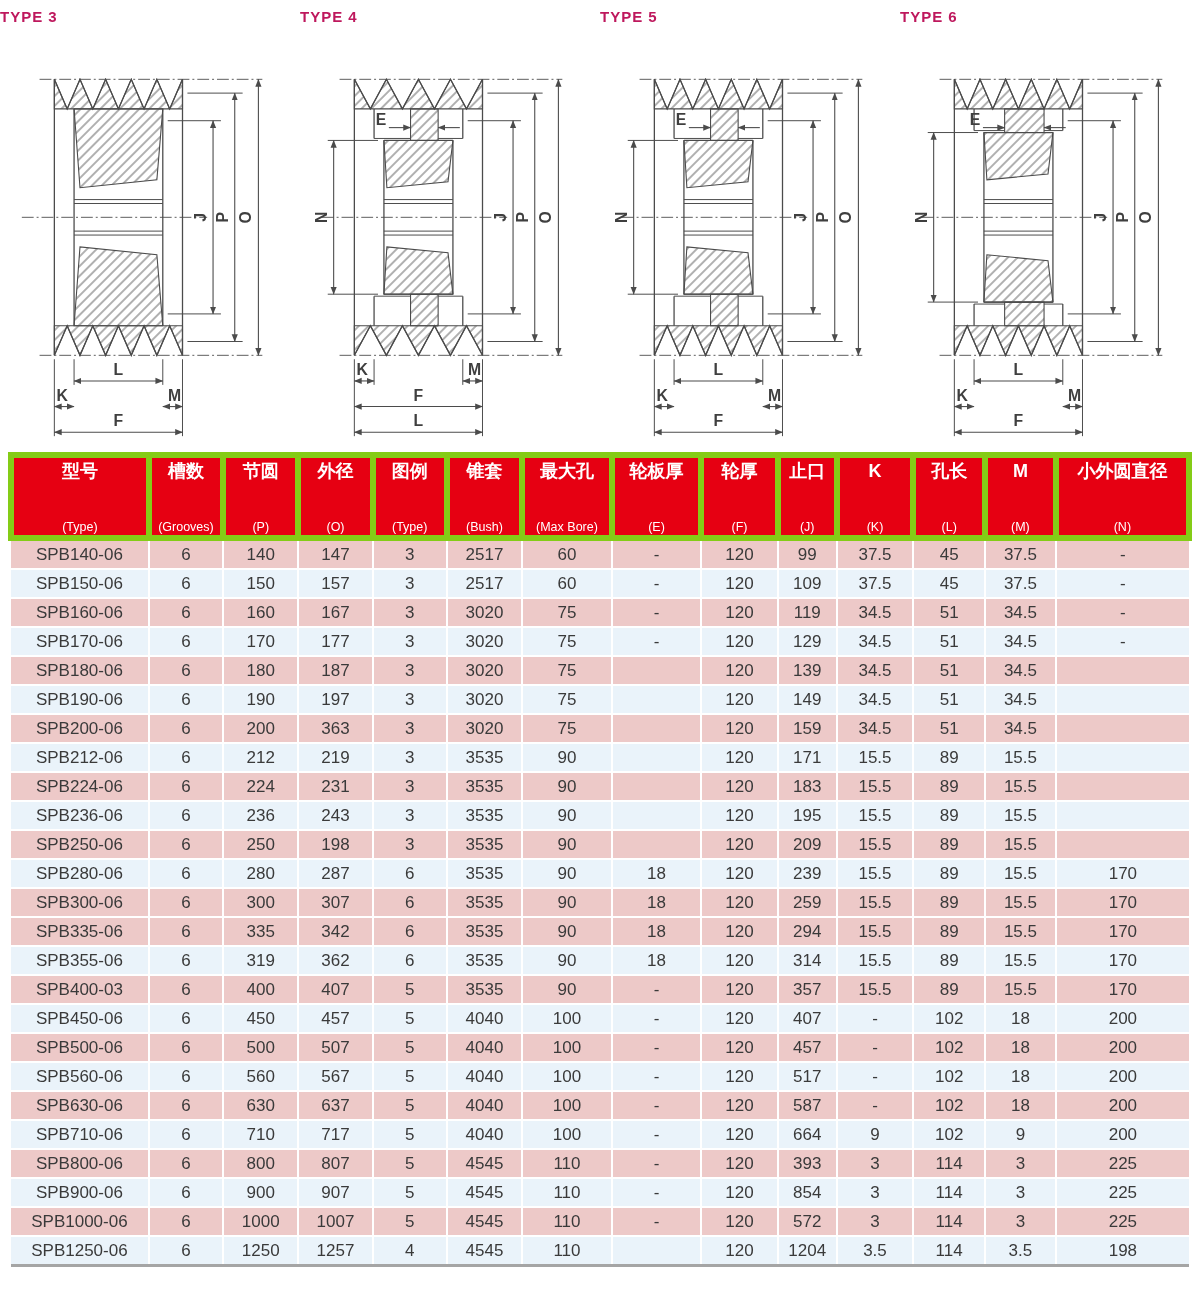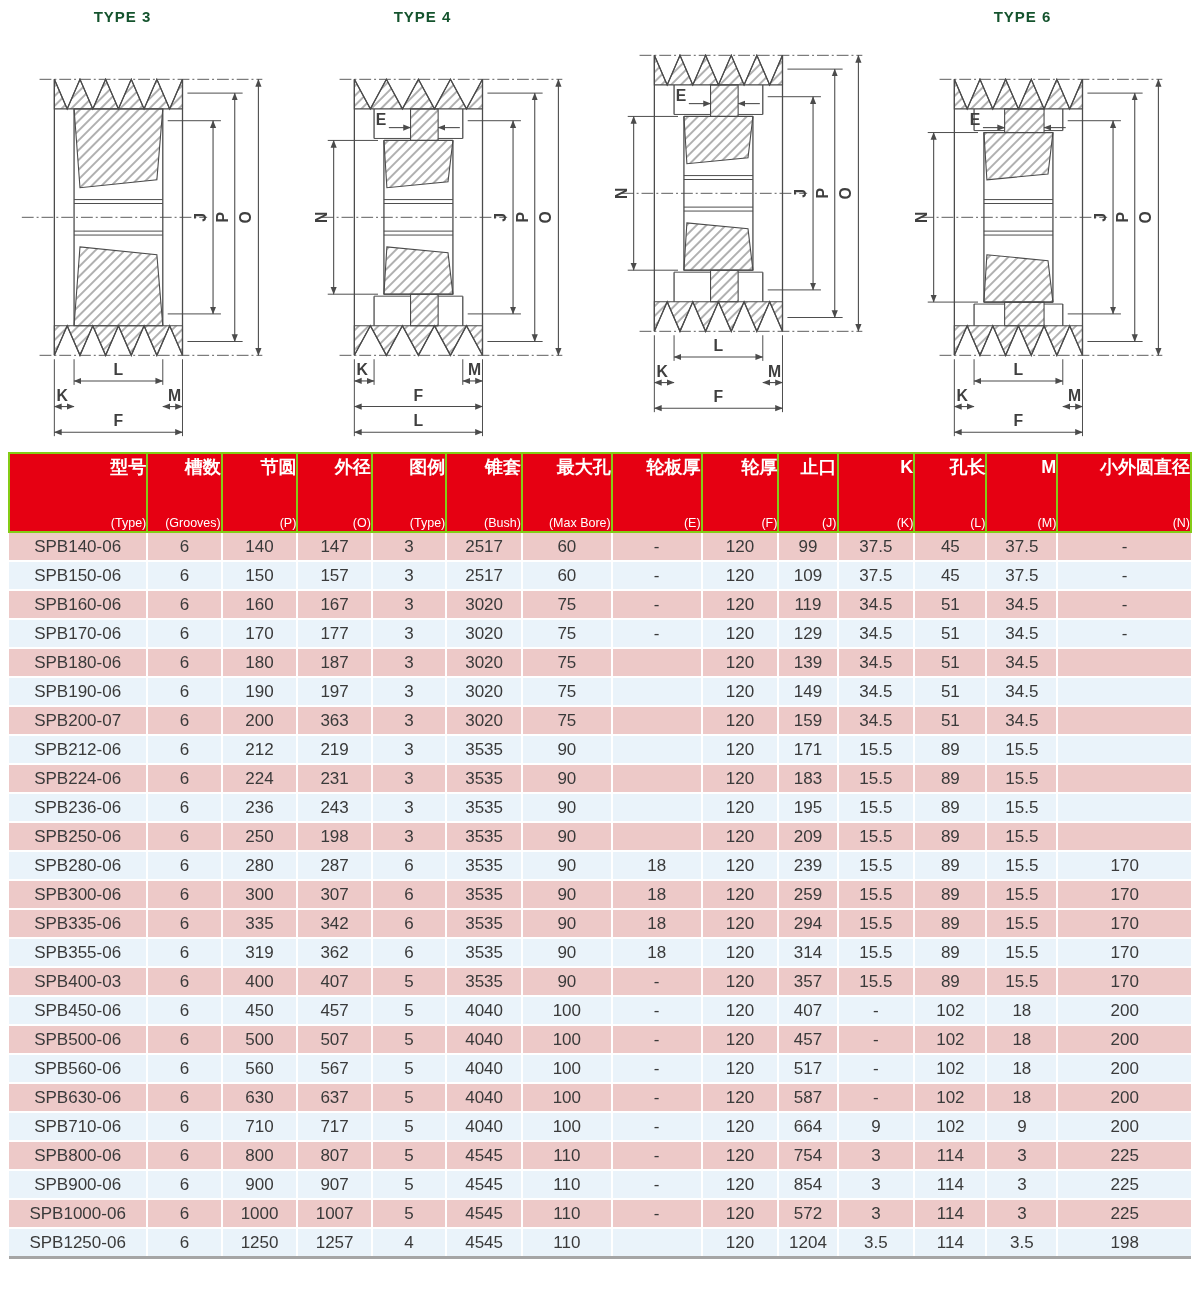--- a/index.html
+++ b/index.html
@@ -6,36 +6,36 @@
     --red:#e60012; --pink:#edc9c8; --blue:#eaf3fa; --line:#4b4b4b; --txt:#3a3a3a;
   }
   *{box-sizing:border-box}
   html,body{margin:0;padding:0;background:#fff;}
   body{width:1200px;font-family:"Liberation Sans",sans-serif;}
   .page{width:1200px;height:1304px;overflow:hidden;background:#fff;}
 
   
   .diagrams{display:flex;height:450px;padding-top:8px;}
   .diagram{width:300px;margin:0;padding:0;}
-  .diagram-title{height:24px;font-size:15px;font-weight:bold;color:#14532d;
-    letter-spacing:1px;text-align:center;padding-right:55px;}
+  .diagram-title{height:24px;font-size:15px;font-weight:bold;color:#be185d;
+    letter-spacing:1px;text-align:left;padding-right:55px;}
   .svg-slot{width:300px;height:420px;}
   svg.drawing{display:block;}
   .ol{stroke:var(--line);stroke-width:1.3;fill:none;stroke-linejoin:miter;}
   .thin{stroke:var(--line);stroke-width:1;fill:none;}
   .dim{stroke:var(--line);stroke-width:1.1;fill:none;}
   .cl{stroke:var(--line);stroke-width:0.9;fill:none;stroke-dasharray:12 3 2 3;}
   .hpoly{stroke:var(--line);stroke-width:1.1;}
   .dlabel{font-family:"Liberation Sans",sans-serif;font-size:16px;font-weight:600;fill:#3f3f3f;}
 
   
   .spec-table{border-collapse:collapse;table-layout:fixed;width:1184px;margin:2px 8px 0;
     border-bottom:3px solid #a5a5a5;}
-  .spec-table th{background:var(--red);border:2px solid #84cc16;height:66px;vertical-align:middle;
-    padding:0;text-align:right;}
+  .spec-table th{background:var(--red);border:6px solid #84cc16;height:66px;vertical-align:middle;
+    padding:0;}
   .spec-table th .zh{display:block;font-size:18px;font-weight:700;color:#fff;line-height:24px;margin-top:1px;}
   .spec-table th .en{display:block;font-size:12.5px;font-weight:400;color:#fff;line-height:16px;margin-top:36px;}
   .spec-table td{border-right:2px solid #fff;border-bottom:2px solid #fff;height:27px;
     line-height:27px;font-size:17px;color:var(--txt);text-align:center;padding:0;
     white-space:nowrap;overflow:hidden;}
   .spec-table td:last-child{border-right:0;}
   .spec-table tr.pink td{background:var(--pink);}
   .spec-table tr.blue td{background:var(--blue);}
 </style>
 </head>
@@ -165,20 +165,21 @@
             <line x1="165" y1="354" x2="185" y2="354" class="dim" marker-start="url(#ar1)" marker-end="url(#ar1)"></line>
             <text x="177" y="348" class="dlabel" text-anchor="middle">M</text>
             <line x1="55" y1="380" x2="185" y2="380" class="dim" marker-start="url(#ar1)" marker-end="url(#ar1)"></line>
             <text x="120" y="374" class="dlabel" text-anchor="middle">F</text>
             <line x1="55" y1="406" x2="185" y2="406" class="dim" marker-start="url(#ar1)" marker-end="url(#ar1)"></line>
             <text x="120" y="400" class="dlabel" text-anchor="middle">L</text>
           </svg>
         </div>
     </figure>
     <figure class="diagram">
+      <figcaption class="diagram-title">TYPE 5</figcaption>
       <div class="svg-slot">
           <svg viewBox="0 0 300 420" width="296" height="414" class="drawing">
             <defs>
               <pattern id="h2" width="7" height="7" patternUnits="userSpaceOnUse" patternTransform="rotate(45)">
                 <line x1="1" y1="0" x2="1" y2="7" stroke="#616161" stroke-width="1"></line>
               </pattern>
               <marker id="ar2" viewBox="0 0 10 10" refX="9" refY="5" markerWidth="7.5" markerHeight="7.5" orient="auto-start-reverse">
                 <path d="M0,1.2 L9.5,5 L0,8.8 Z" fill="#4b4b4b"></path>
               </marker>
             </defs>
@@ -486,21 +487,21 @@
           <td>75</td>
           <td></td>
           <td>120</td>
           <td>149</td>
           <td>34.5</td>
           <td>51</td>
           <td>34.5</td>
           <td></td>
         </tr>
         <tr class="pink">
-          <td>SPB200-07</td>
+          <td>SPB200-06</td>
           <td>6</td>
           <td>200</td>
           <td>363</td>
           <td>3</td>
           <td>3020</td>
           <td>75</td>
           <td></td>
           <td>120</td>
           <td>159</td>
           <td>34.5</td>
@@ -735,21 +736,21 @@
         <tr class="pink">
           <td>SPB800-06</td>
           <td>6</td>
           <td>800</td>
           <td>807</td>
           <td>5</td>
           <td>4545</td>
           <td>110</td>
           <td>-</td>
           <td>120</td>
-          <td>754</td>
+          <td>393</td>
           <td>3</td>
           <td>114</td>
           <td>3</td>
           <td>225</td>
         </tr>
         <tr class="blue">
           <td>SPB900-06</td>
           <td>6</td>
           <td>900</td>
           <td>907</td>

